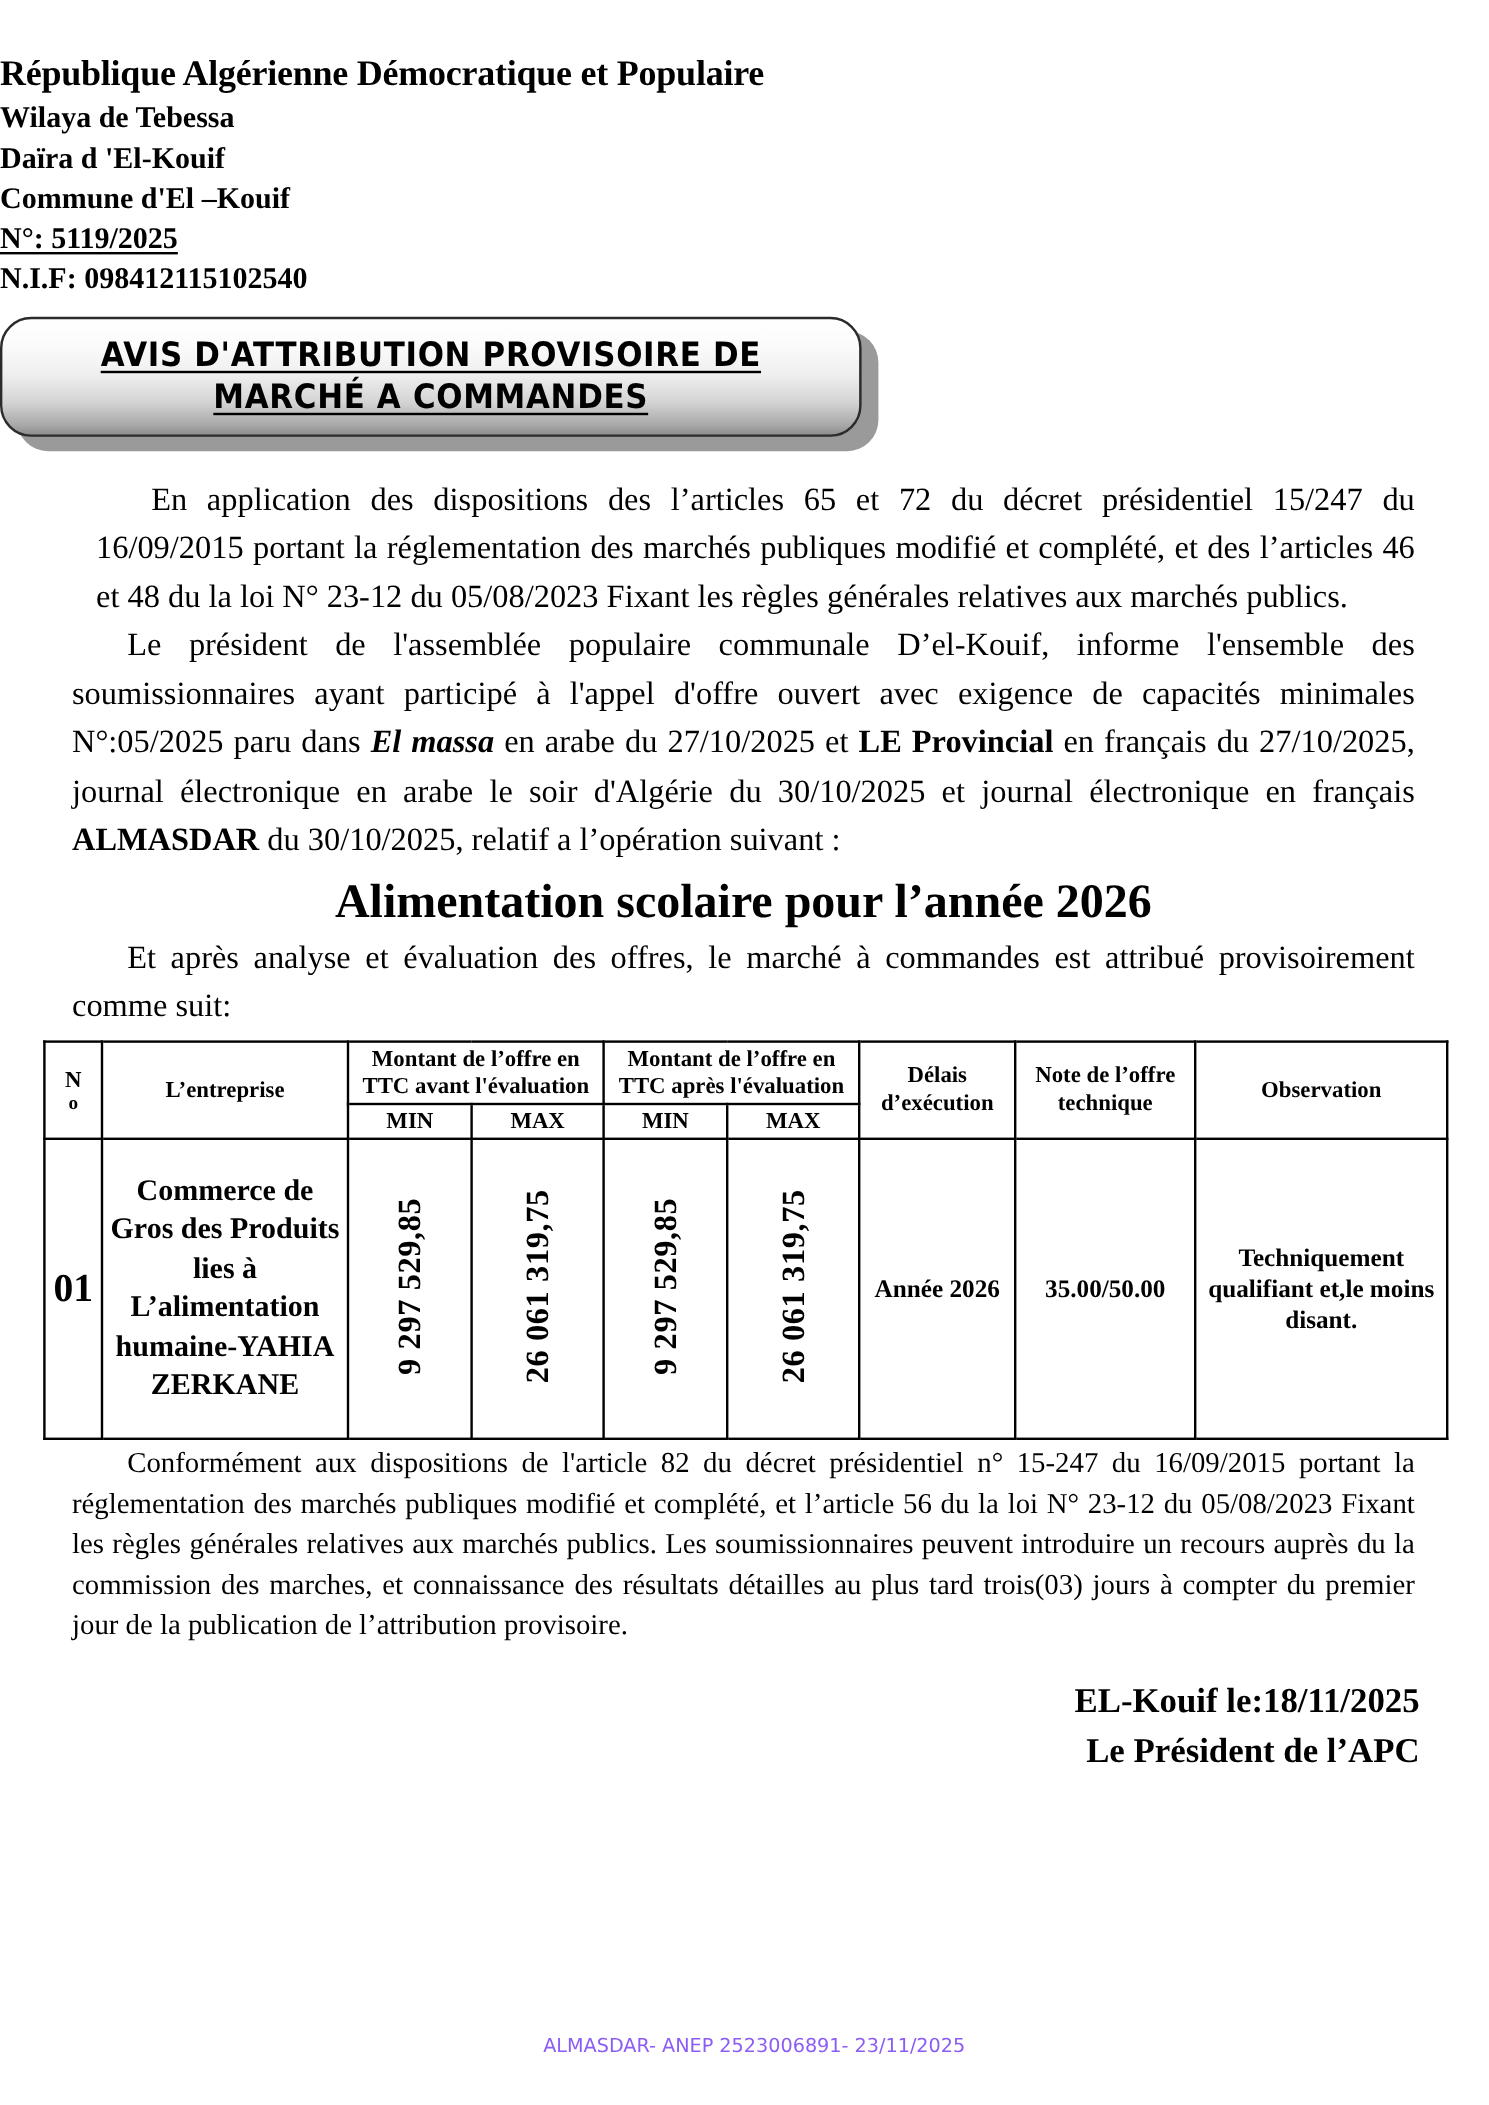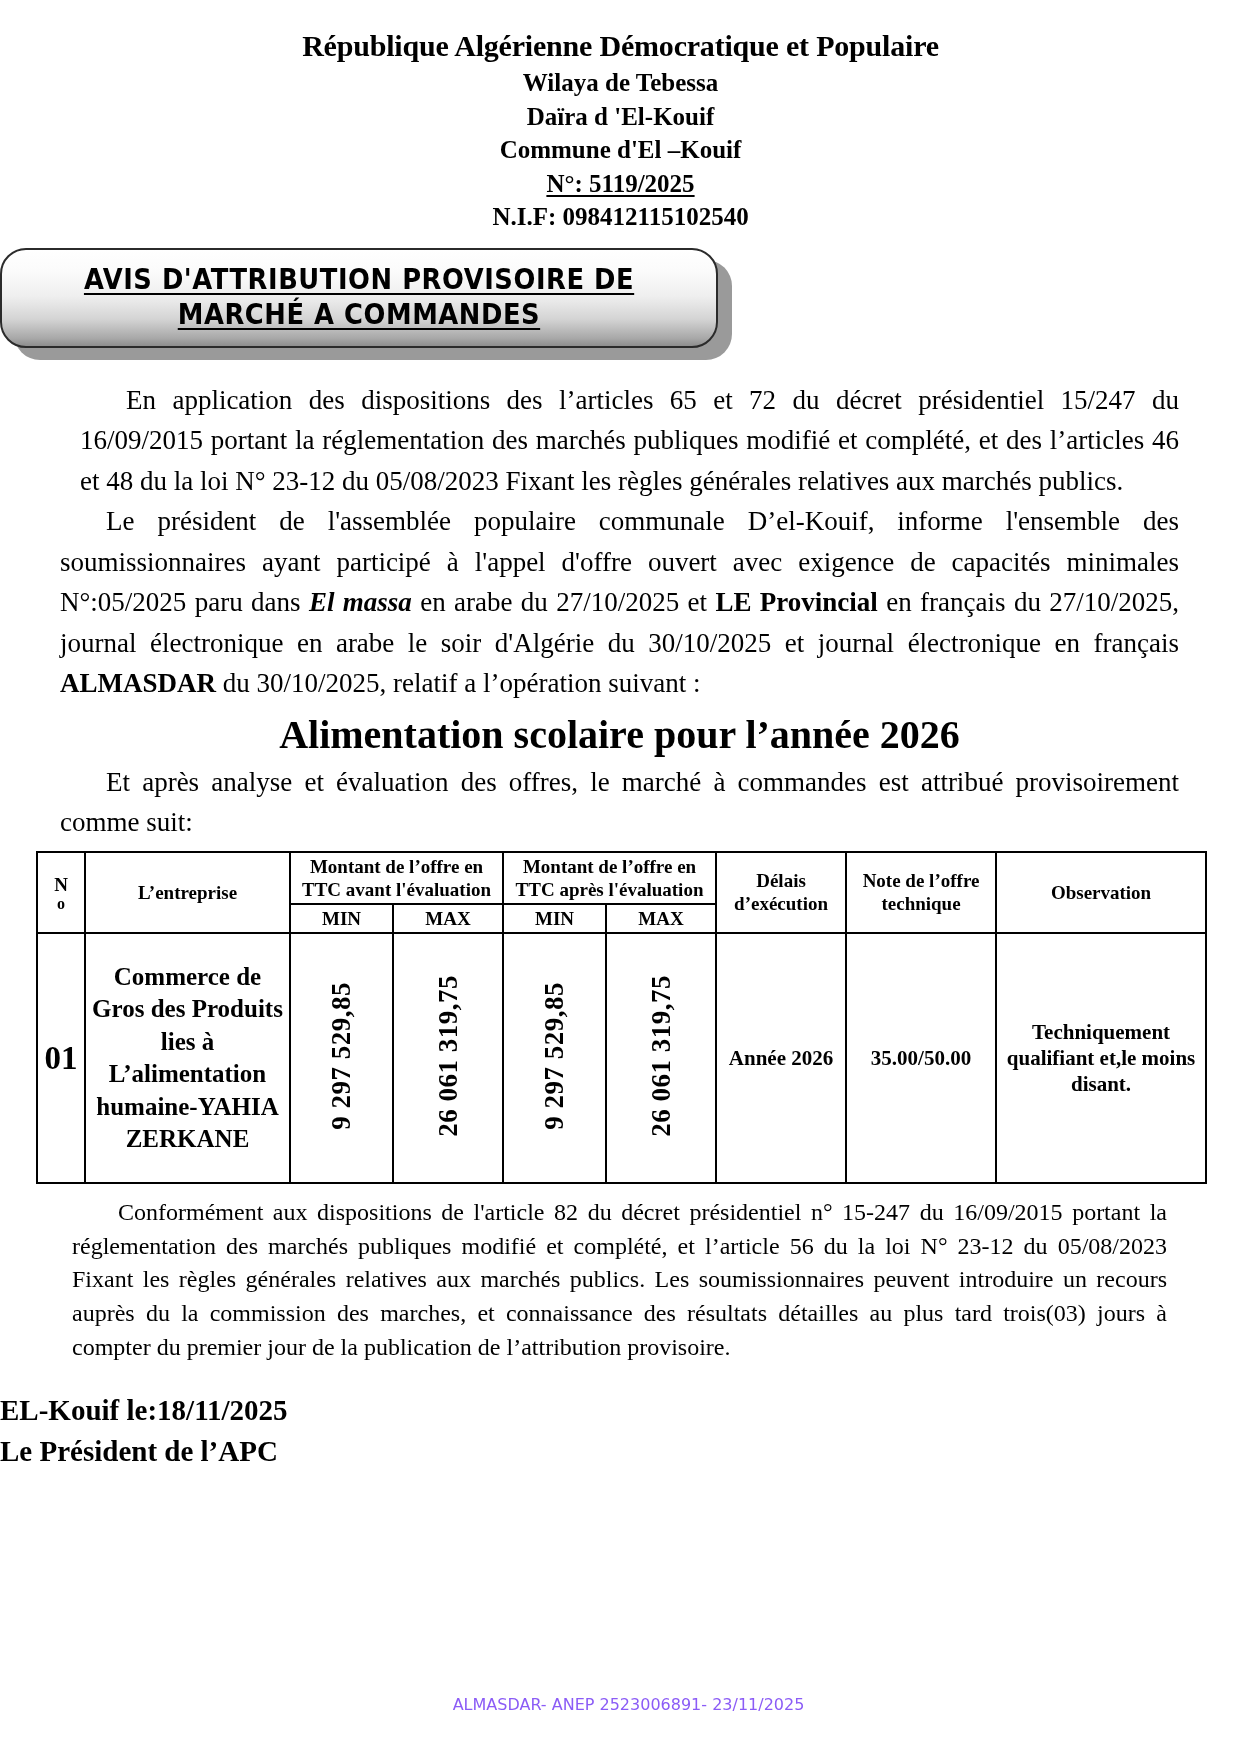--- a/index.html
+++ b/index.html
@@ -16,22 +16,21 @@
 
   .page {
     position: relative;
     width: 1241px;
     height: 1754px;
     padding: 0;
   }
 
   
   .header {
-    text-align: center;
-    padding-top: 26px;
+    padding-top: 42px;
   }
   .header .line {
     font-weight: bold;
     line-height: 1.34;
     font-family: "Liberation Serif", "DejaVu Serif", serif;
   }
   .h-republique { font-size: 30px; letter-spacing: -0.2px; }
   .h-wilaya     { font-size: 25px; }
   .h-daira      { font-size: 25px; }
   .h-commune    { font-size: 25px; }
@@ -149,33 +148,35 @@
   .td-no   { font-size: 33px; }
   .td-mid  { font-size: 21px; }
   .td-obs  { font-size: 21px; line-height: 1.26; }
 
   
   .footer-para {
     padding: 0 62px 0 60px;
     margin-top: 4px;
   }
   .footer-para p {
-    margin: 12px;
+    margin: 0;
     text-align: justify;
     font-size: 24px;
     line-height: 1.40;
   }
 
   
   .signature {
     margin-top: 26px;
-    padding-right: 118px;
+    padding-right: 58px;
+    text-align: right;
     font-weight: bold;
     font-size: 29px;
     line-height: 1.42;
+    margin-left: 32px;
   }
 
   
   .anep {
     position: absolute;
     left: 16px;
     right: 0;
     bottom: 40px;
     text-align: center;
     font-family: "DejaVu Sans", sans-serif;

